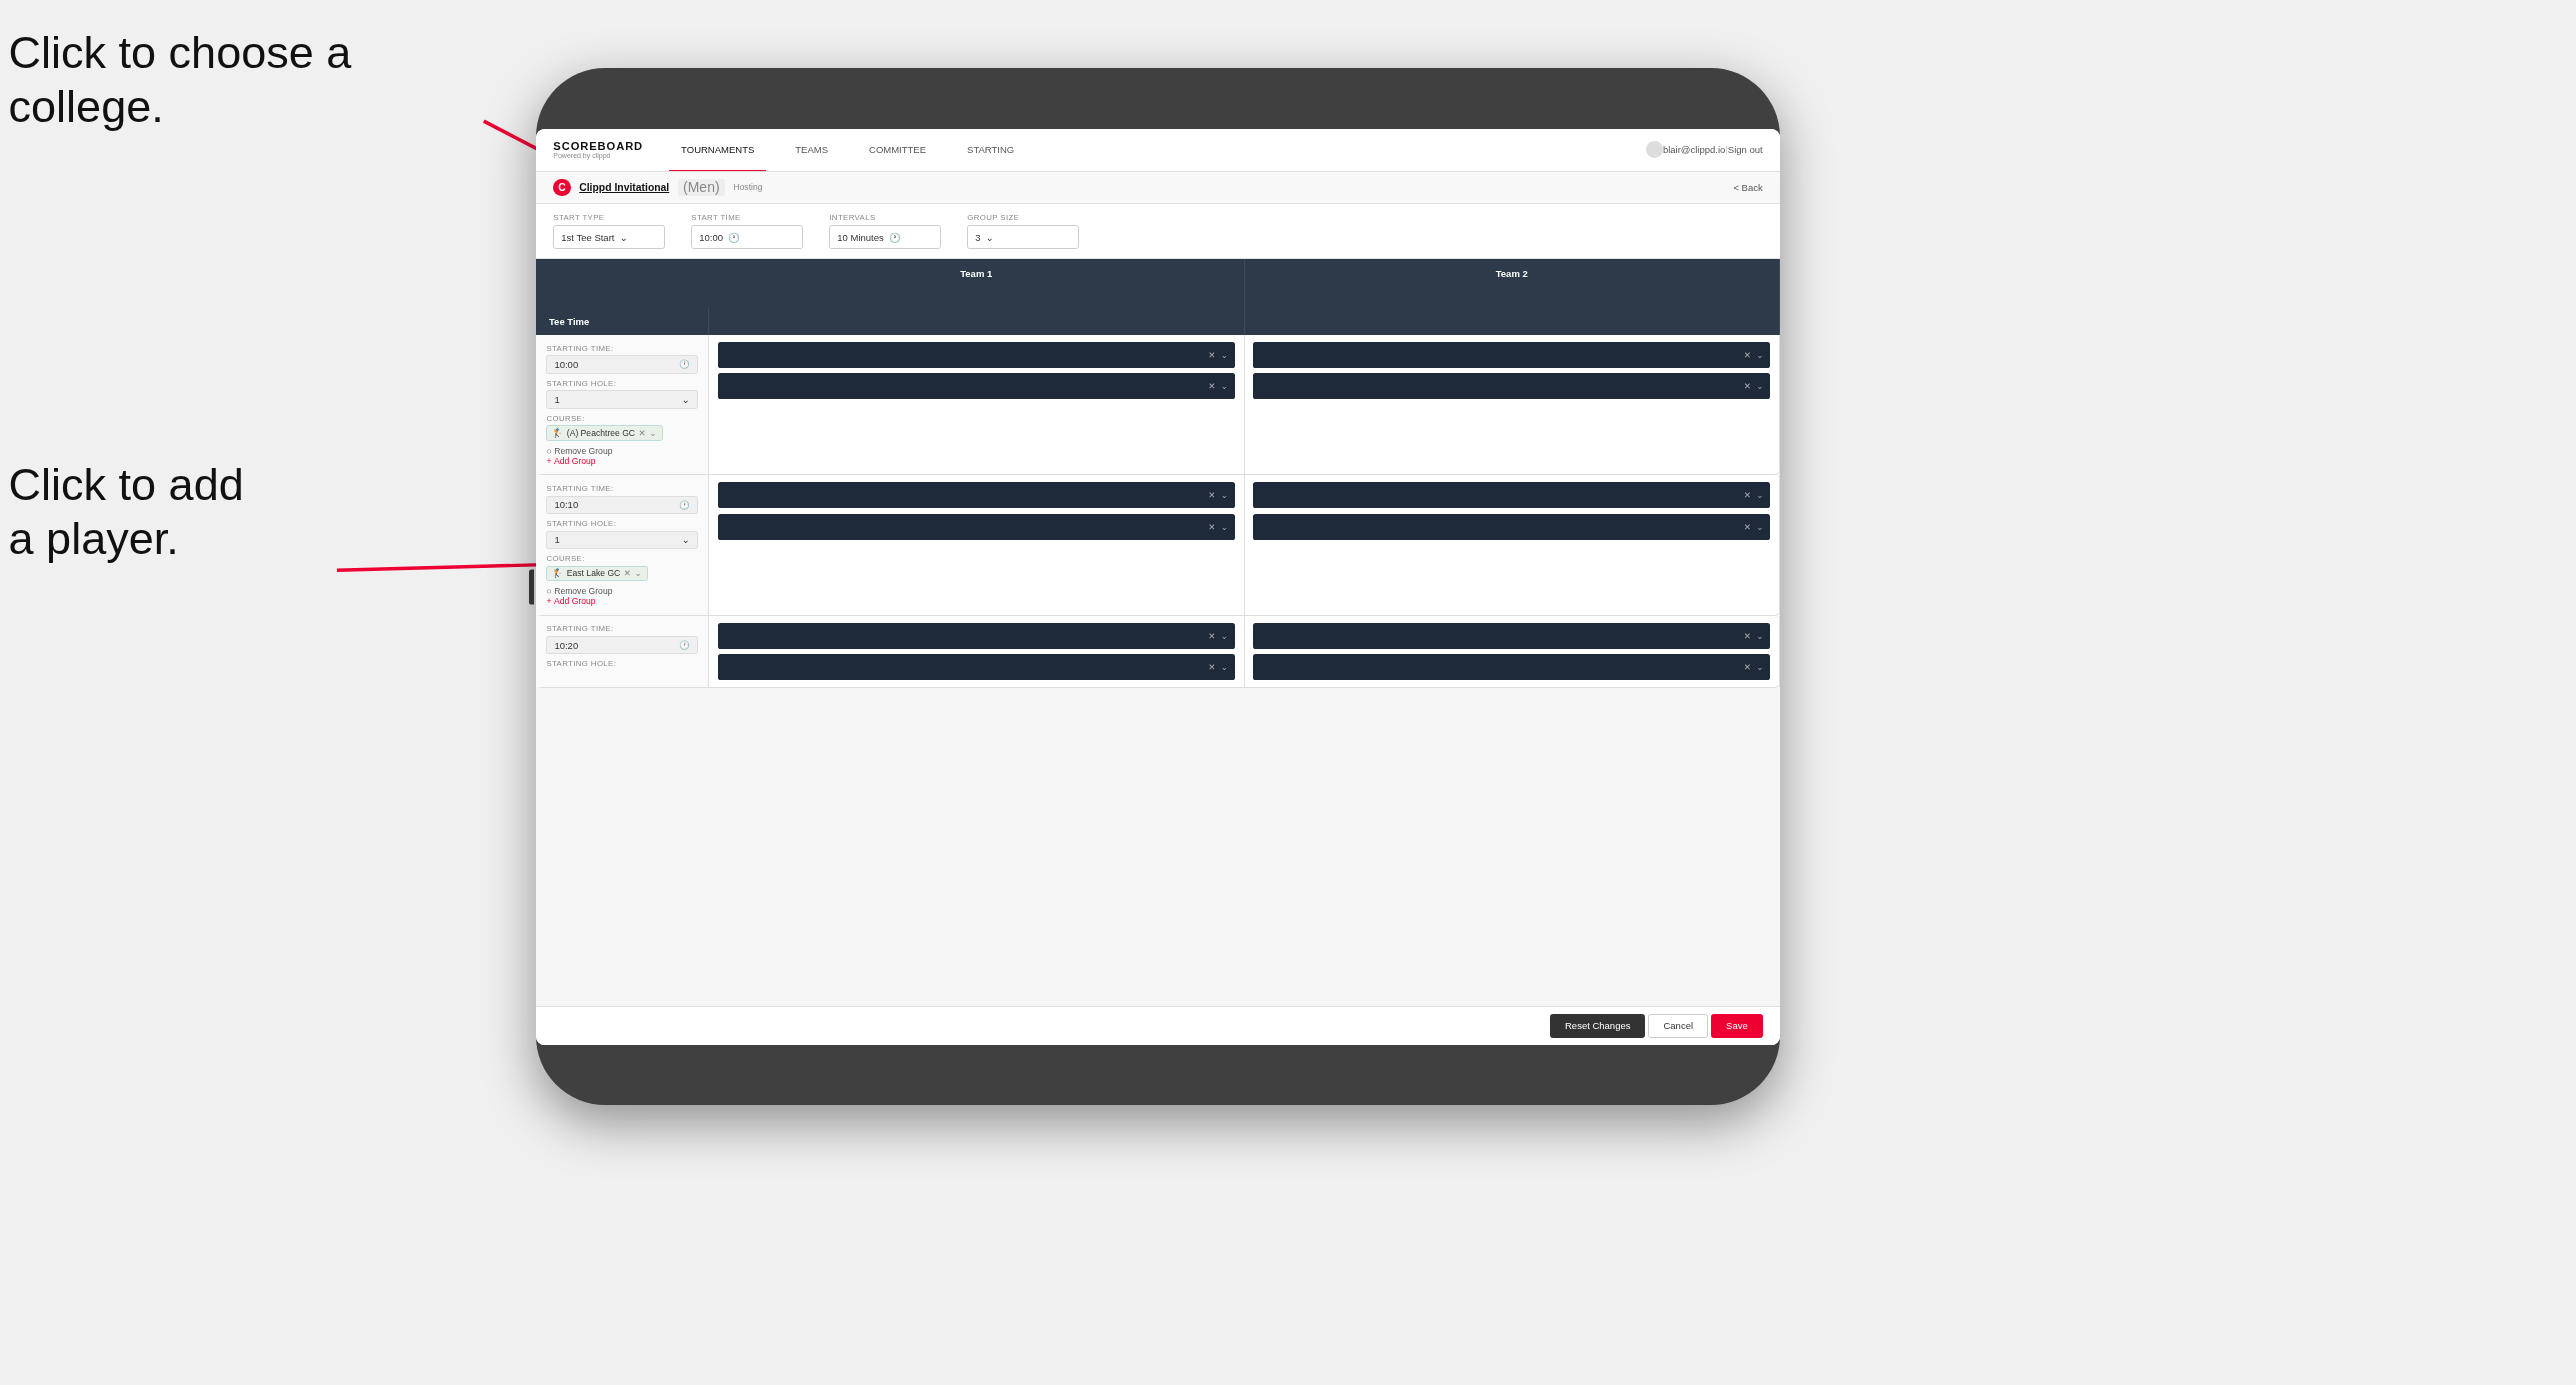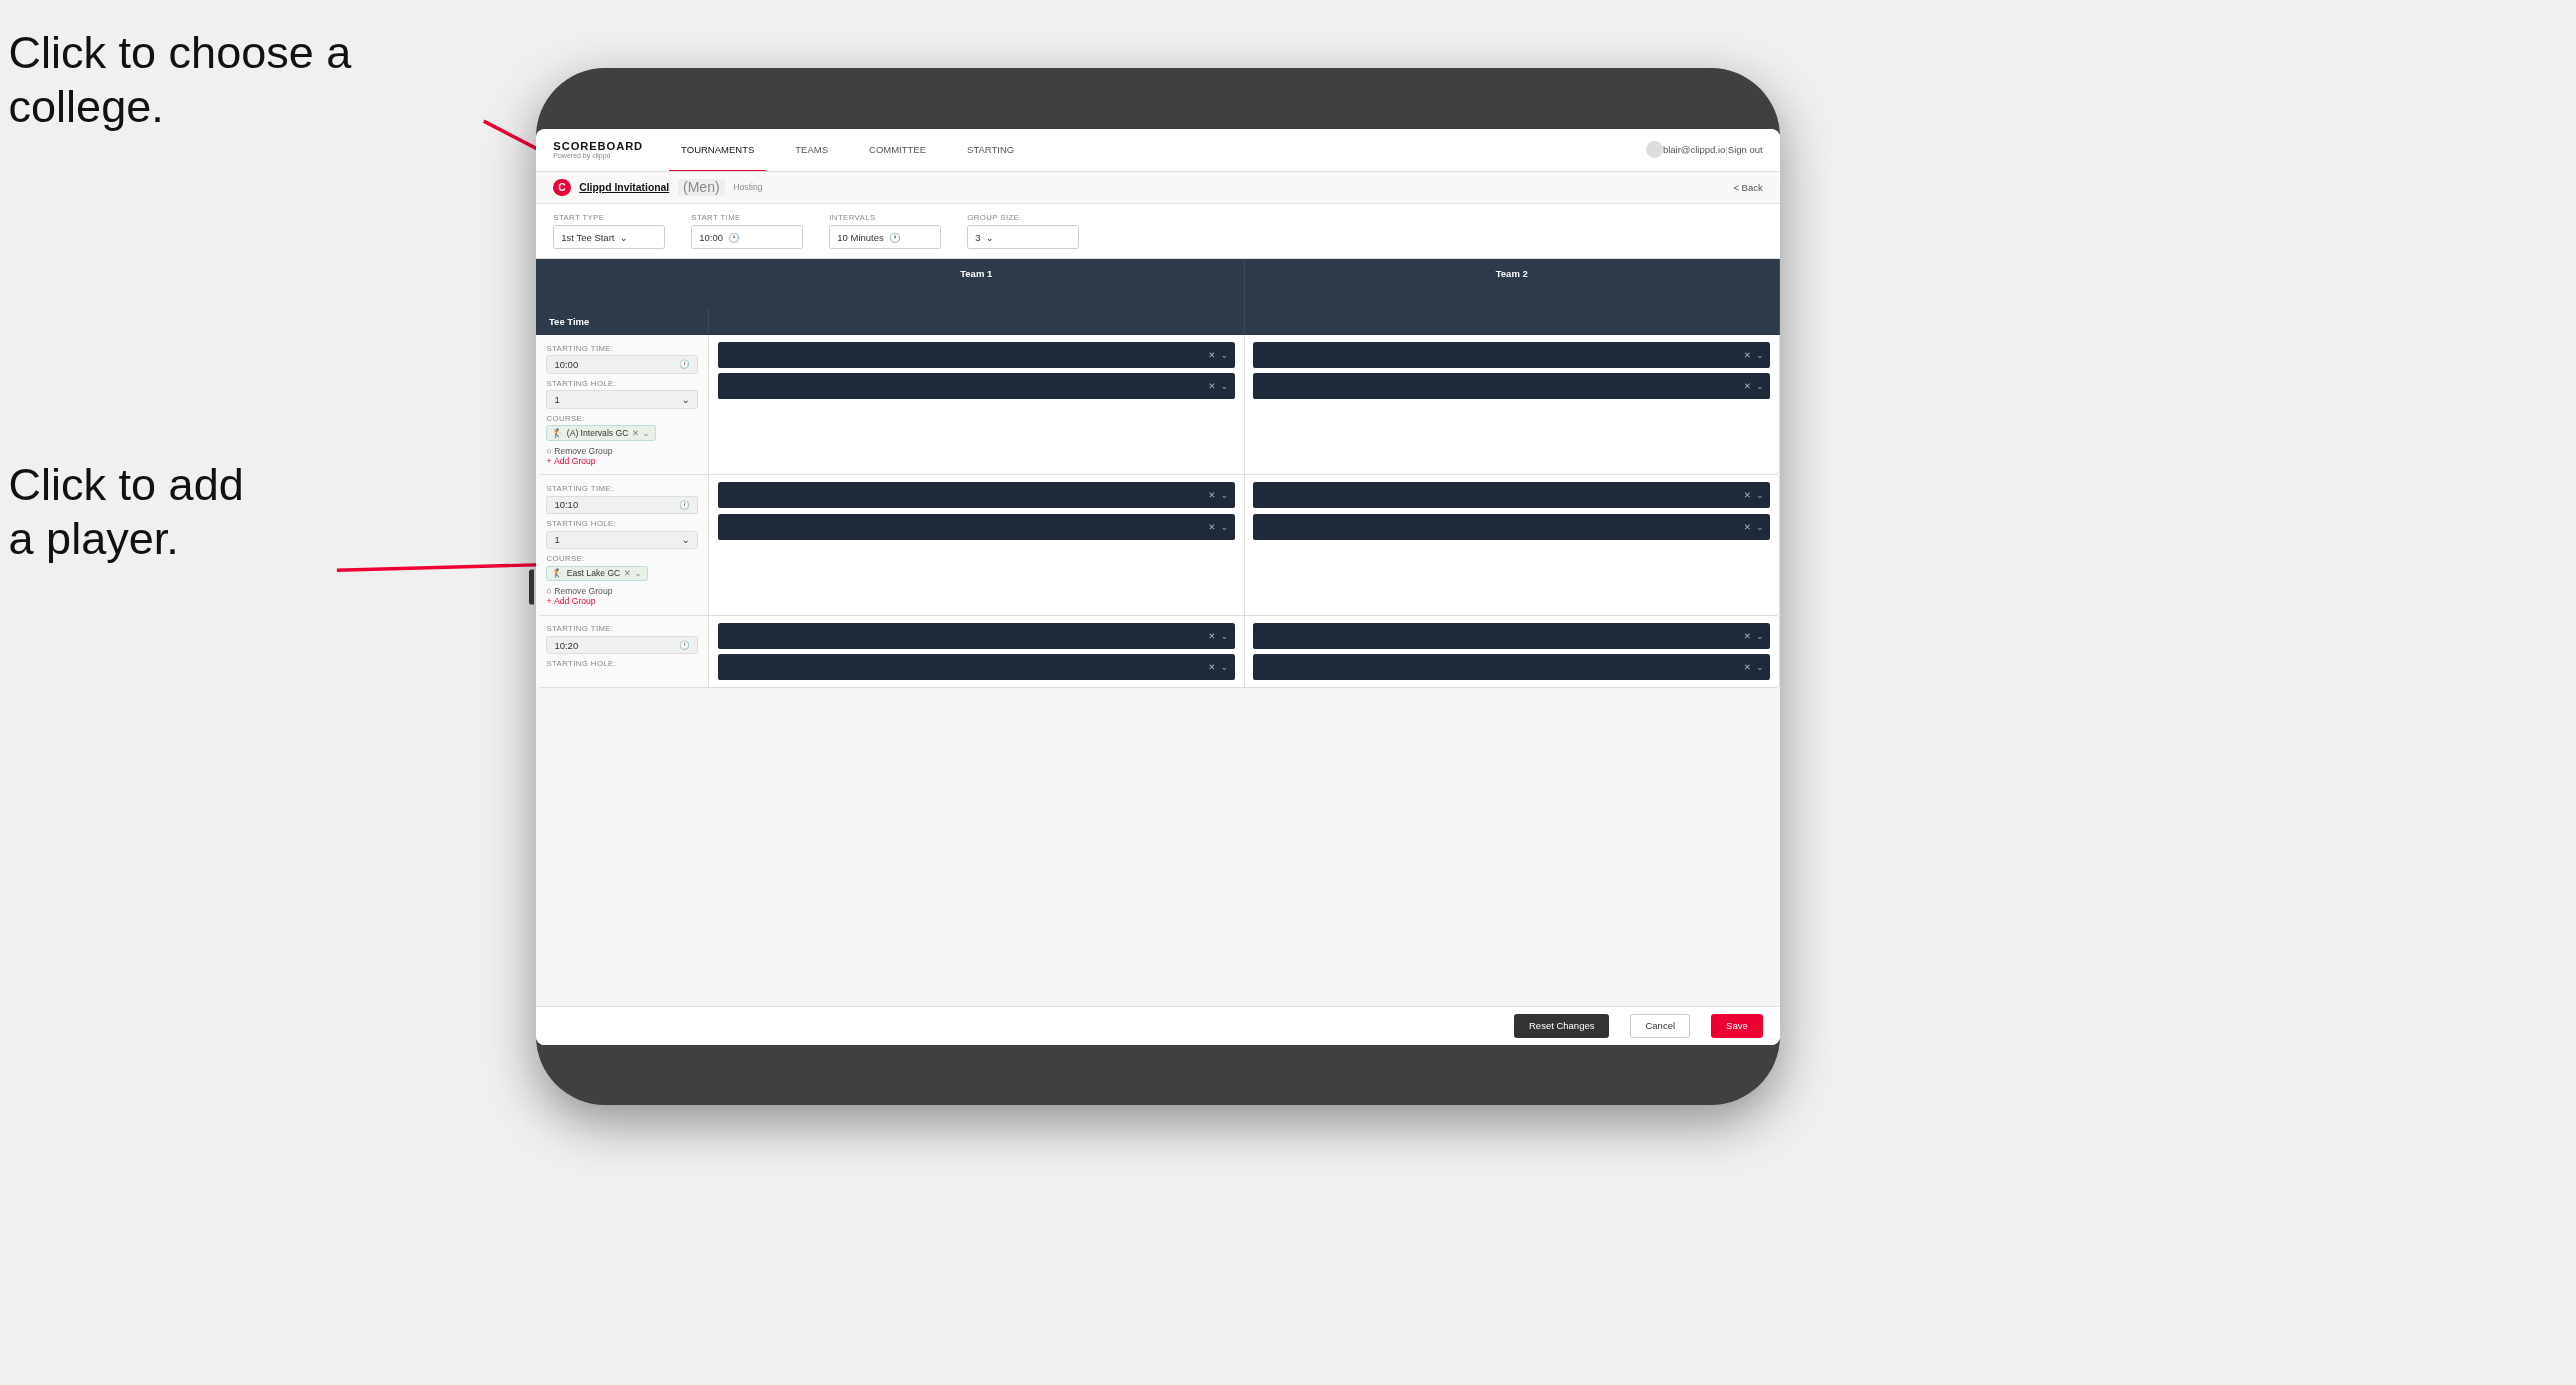--- a/index.html
+++ b/index.html
@@ -330,21 +330,21 @@
     .slot-expand {
       color: #aaa;
       font-size: 8.6px;
     }
 
     
     .footer {
       display: flex;
       justify-content: flex-end;
       align-items: center;
-      gap: 21px;
+      gap: 3px;
       padding: 7px 17.3px;
       background: #fff;
       border-top: 0.9px solid #e0e0e0;
       flex-shrink: 0;
     }
 
     .btn {
       padding: 5.2px 14px;
       border-radius: 2.6px;
       font-size: 9.5px;
@@ -463,21 +463,21 @@
           </div>
           <div class="field-label">STARTING HOLE:</div>
           <div class="field-value">
             <span>1</span>
             <span>⌄</span>
           </div>
           <div class="field-label">COURSE:</div>
           <div style="margin-bottom:5.2px;">
             <span class="course-tag">
               <span>🏌</span>
-              <span>(A) Intervals GC</span>
+              <span>(A) Peachtree GC</span>
               <span style="cursor:pointer;color:#888;">✕</span>
               <span style="cursor:pointer;color:#888;">⌄</span>
             </span>
           </div>
           <div class="remove-link">
             <span>○</span>
             <span>Remove Group</span>
           </div>
           <div class="add-link">
             <span>+</span>

